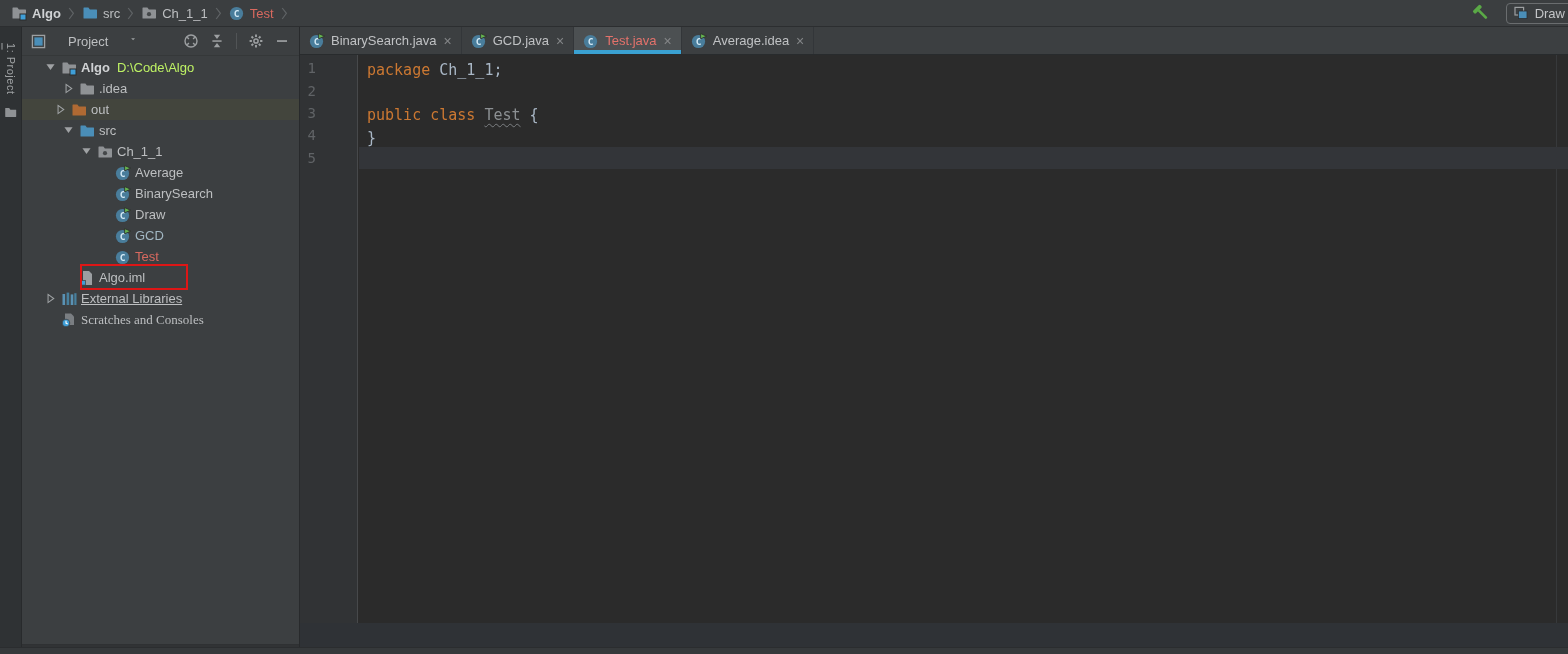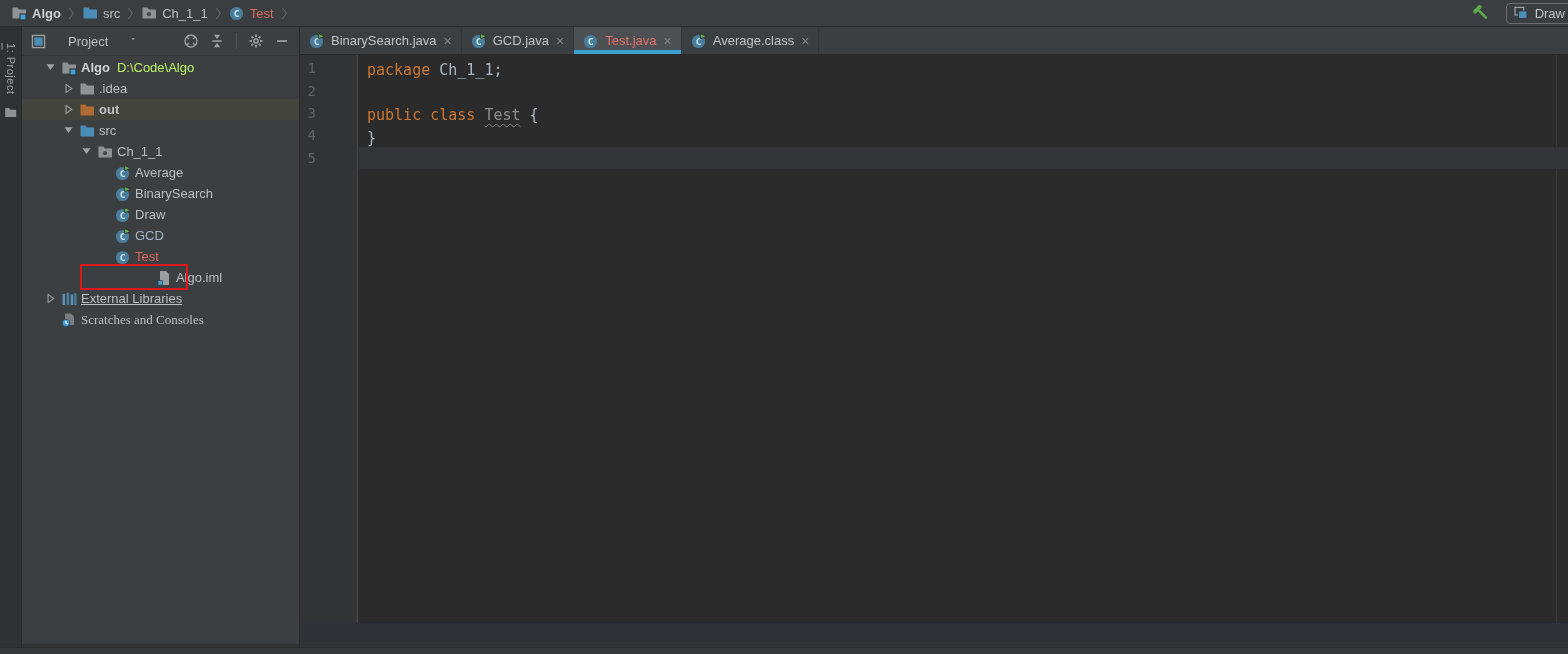--- a/index.html
+++ b/index.html
@@ -288,21 +288,21 @@
                 <path d="M5 3l7 5-7 5z" fill="none" stroke="#9fa2a4" stroke-width="1.3"></path>
               </svg>
             </span>
             <span class="t-icon">
               <svg width="16" height="16" viewBox="0 0 16 16" xmlns="http://www.w3.org/2000/svg">
                 <path d="M1.5 2.6h4.9l1.5 1.9h6.6c.28 0 .5.22.5.5v8c0 .28-.22.5-.5.5H2a.5.5 0 0 1-.5-.5V3.1c0-.28.22-.5.5-.5z" fill="#8f9295"></path>
               </svg>
             </span>
             <span class="t-label">.idea</span>
           </div>
-          <div class="tree-row hover" style="padding-left: 40px; font-weight: bold;">
+          <div class="tree-row hover" style="padding-left: 32px;">
             <span class="arrow-slot">
               <svg width="13" height="13" viewBox="0 0 16 16" xmlns="http://www.w3.org/2000/svg">
                 <path d="M5 3l7 5-7 5z" fill="none" stroke="#9fa2a4" stroke-width="1.3"></path>
               </svg>
             </span>
             <span class="t-icon">
               <svg width="16" height="16" viewBox="0 0 16 16" xmlns="http://www.w3.org/2000/svg">
                 <path d="M1.5 2.6h4.9l1.5 1.9h6.6c.28 0 .5.22.5.5v8c0 .28-.22.5-.5.5H2a.5.5 0 0 1-.5-.5V3.1c0-.28.22-.5.5-.5z" fill="#b06a33"></path>
               </svg>
             </span>
@@ -382,21 +382,21 @@
           <div class="tree-row" style="padding-left: 76px;">
             <span class="arrow-slot"></span>
             <span class="t-icon">
               <svg width="16" height="16" viewBox="0 0 16 16" xmlns="http://www.w3.org/2000/svg">
                 <circle cx="7.5" cy="8.5" r="6.6" fill="#497d9b"></circle>
    <text x="7.5" y="11.8" font-size="9.5" text-anchor="middle" fill="#d3e9f5" font-family="DejaVu Sans Mono, monospace" font-weight="bold">C</text>
               </svg>
             </span>
             <span class="t-label" style="color:#d8695f">Test</span>
           </div>
-          <div class="tree-row" style="padding-left: 40px; justify-content: center;">
+          <div class="tree-row" style="padding-left: 40px;">
             <span class="arrow-slot"></span>
             <span class="t-icon">
               <svg width="16" height="16" viewBox="0 0 16 16" xmlns="http://www.w3.org/2000/svg">
                 <path d="M4 1h6l3 3v11H4z" fill="#9b9ea1"></path>
                 <rect x="2" y="10.5" width="4.6" height="4.6" fill="#3f9fd8" stroke="#3c3f41" stroke-width="0.7"></rect>
               </svg>
             </span>
             <span class="t-label">Algo.iml</span>
           </div>
           <div class="tree-row" style="padding-left: 22px; text-decoration: underline;">
@@ -467,21 +467,21 @@
             <span class="tab-close">×</span>
           </div>
           <div class="tab">
             <span class="icon">
               <svg width="16" height="16" viewBox="0 0 16 16" xmlns="http://www.w3.org/2000/svg">
                 <circle cx="7.5" cy="8.5" r="6.6" fill="#497d9b"></circle>
    <text x="7.5" y="11.8" font-size="9.5" text-anchor="middle" fill="#d3e9f5" font-family="DejaVu Sans Mono, monospace" font-weight="bold">C</text>
                 <path d="M9.6 0.6 L15.6 3.2 9.6 5.8z" fill="#65b350" stroke="#2b2b2b" stroke-width="0.8"></path>
               </svg>
             </span>
-            <span class="tab-label">Average.class</span>
+            <span class="tab-label">Average.idea</span>
             <span class="tab-close">×</span>
           </div>
         </div>
       <div class="editor">
         <div class="gutter-bg"></div>
         <div class="scroll-track"></div>
         <div class="code" id="code">
             <div class="crow">
               <span class="gcell">1</span>
               <span class="ctext"><span class="tok-k">package </span><span class="tok-p">Ch_1_1;</span></span>

